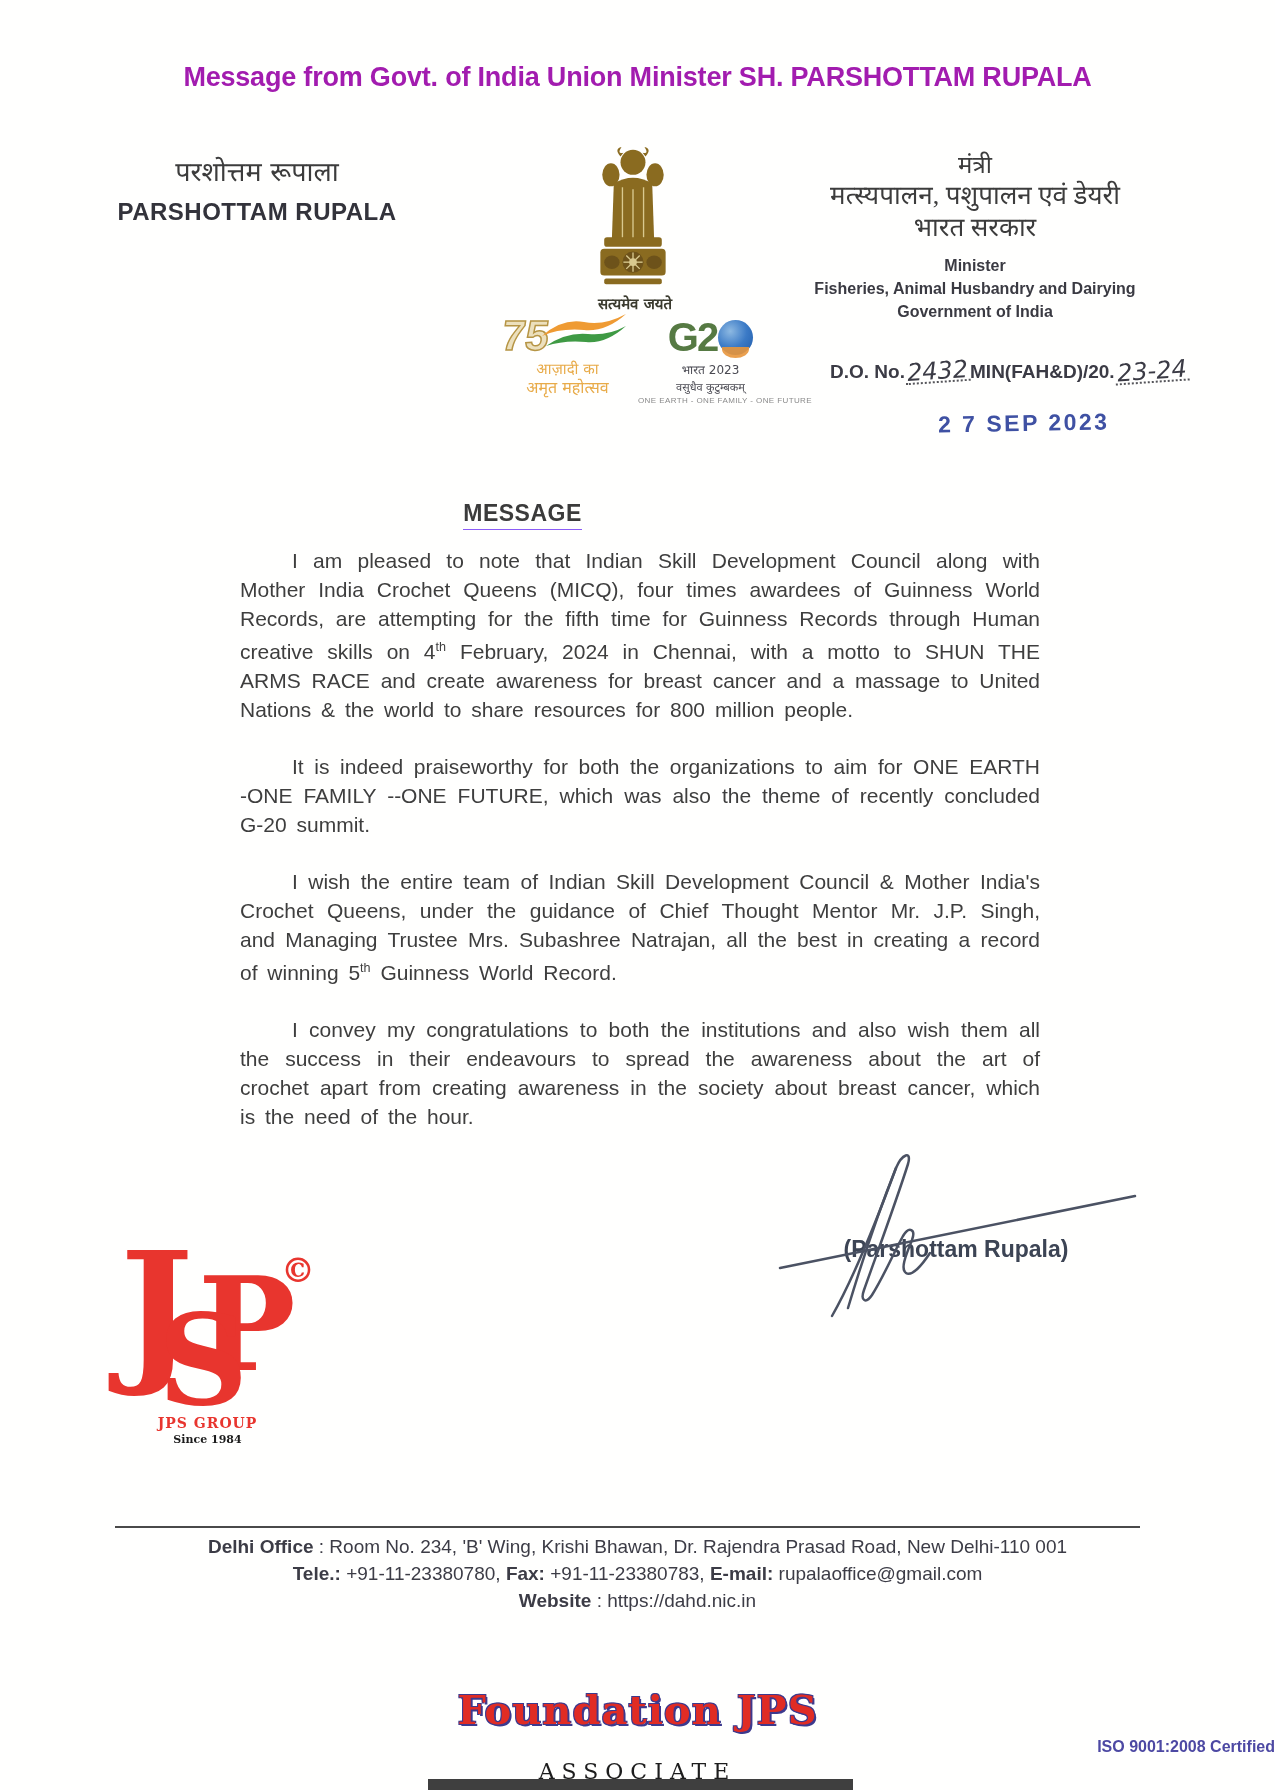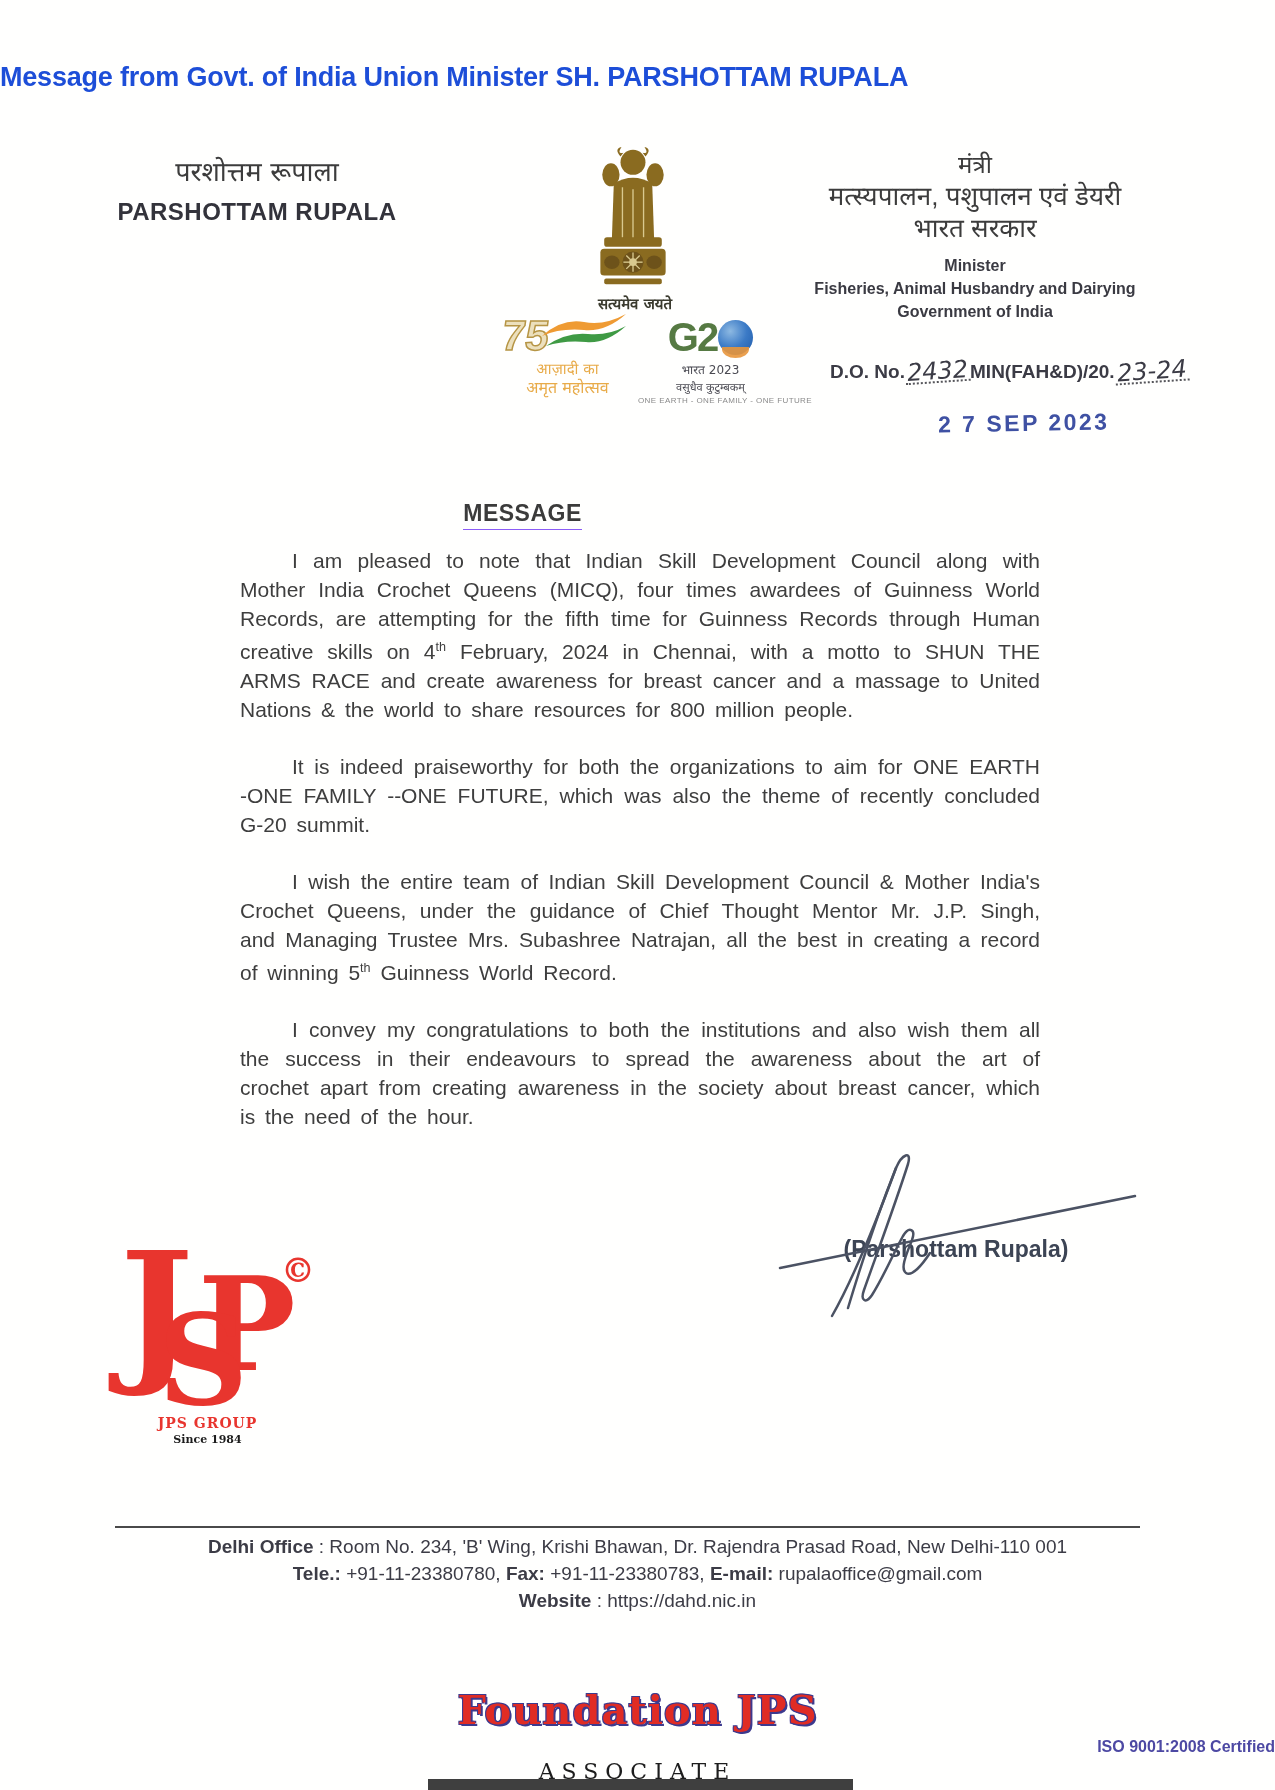--- a/index.html
+++ b/index.html
@@ -6,36 +6,36 @@
   * { margin:0; padding:0; box-sizing:border-box; }
   html,body { background:#ffffff; }
   .page {
     position:relative; width:1275px; height:1790px; margin:0 auto;
     background:#fffffe; overflow:hidden;
     font-family:"Liberation Sans", sans-serif; color:#3e3e3e;
   }
   
   .page-title {
     position:absolute; top:62px; left:0; width:100%;
-    font-size:27px; font-weight:bold; color:#1d4ed8;
+    text-align:center; font-size:27px; font-weight:bold; color:#a21caf;
     letter-spacing:-0.2px;
   }
   
   .lh-left { position:absolute; left:112px; top:152px; width:290px; text-align:center; }
   .lh-left .hindi { font-family:"DejaVu Sans", sans-serif; font-size:27px; color:#3c3c3c; }
   .lh-left .en { margin-top:9px; font-size:24px; font-weight:bold; color:#33333b; letter-spacing:0.5px; }
 
   .emblem { position:absolute; left:585px; top:143px; width:96px; height:150px; }
   .emblem-motto {
     position:absolute; left:560px; top:293px; width:150px; text-align:center;
     font-family:"DejaVu Sans", sans-serif; font-size:15px; font-weight:bold; color:#3b3b2f;
   }
   .lh-right { position:absolute; left:785px; top:150px; width:380px; text-align:center; }
   .lh-right .h1 { font-family:"DejaVu Sans", sans-serif; font-size:24px; color:#3c3c3c; line-height:30px; }
-  .lh-right .h2 { font-family:Liberation Sans, sans-serif; font-size:26px; color:#3c3c3c; line-height:32px; }
+  .lh-right .h2 { font-family:Liberation Serif, serif; font-size:26px; color:#3c3c3c; line-height:32px; }
   .lh-right .e { font-size:16px; font-weight:bold; color:#3a3a42; line-height:23px; }
   .lh-right .e.first { margin-top:10px; }
 
   
   .azadi { position:absolute; left:500px; top:310px; width:135px; height:88px; }
   .azadi .seventyfive {
     position:absolute; left:2px; top:2px; font-size:42px; font-weight:bold;
     color:#ece0bd; -webkit-text-stroke:1.5px #b69545; transform:skewX(-8deg);
   }
   .azadi svg { position:absolute; left:40px; top:0; }

